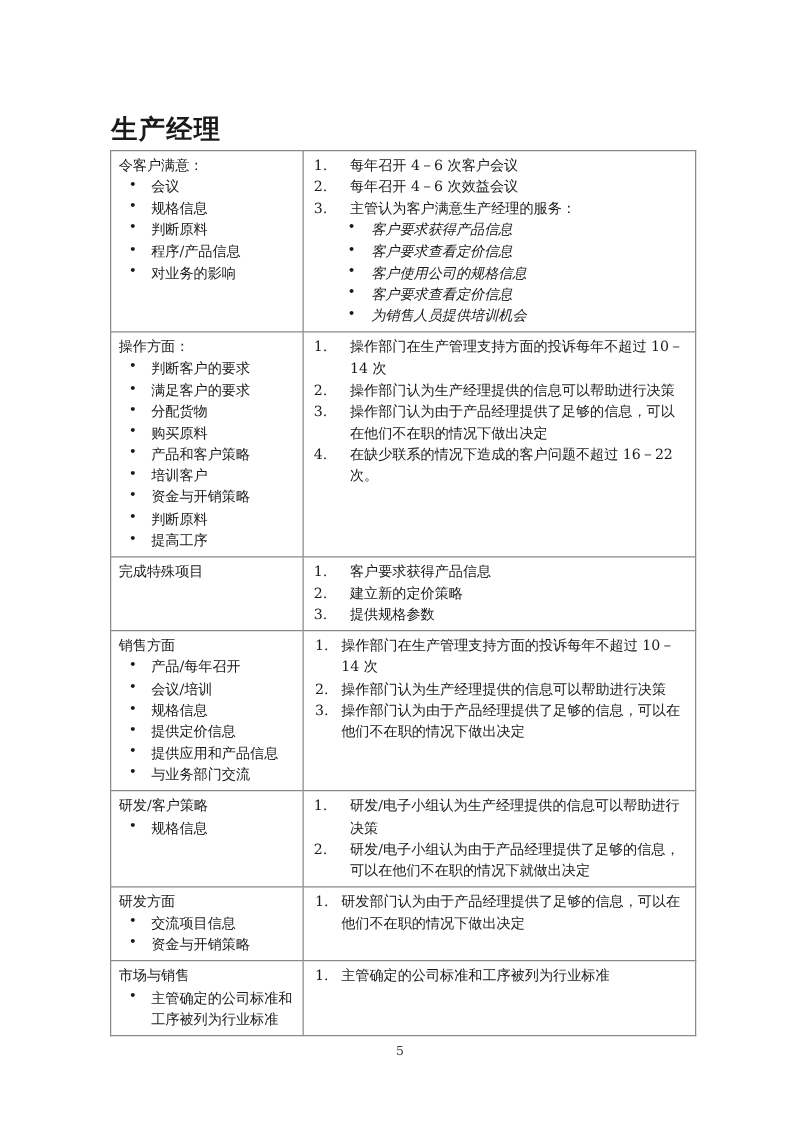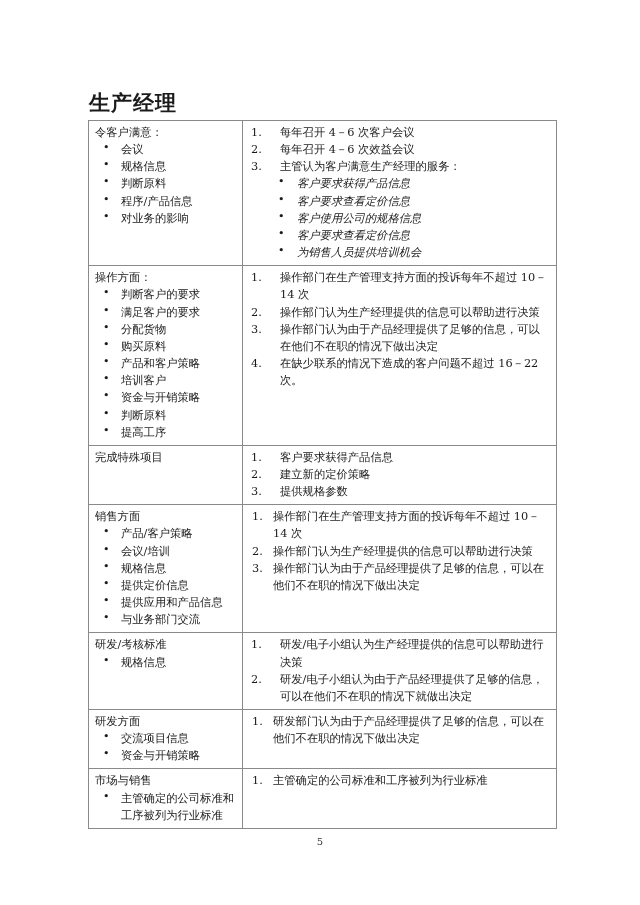--- a/index.html
+++ b/index.html
@@ -199,40 +199,40 @@
             <li>建立新的定价策略</li>
             <li>提供规格参数</li>
           </ol>
         </td>
       </tr>
 
       <tr>
         <td class="col-a">
           <div class="cell-head">销售方面</div>
           <ul class="bul">
-            <li>产品/客户策略</li>
+            <li>产品/每年召开</li>
             <li>会议/培训</li>
             <li>规格信息</li>
             <li>提供定价信息</li>
             <li>提供应用和产品信息</li>
             <li>与业务部门交流</li>
           </ul>
         </td>
         <td class="col-b">
           <ol class="num tight">
             <li>操作部门在生产管理支持方面的投诉每年不超过 10－14 次</li>
             <li>操作部门认为生产经理提供的信息可以帮助进行决策</li>
             <li>操作部门认为由于产品经理提供了足够的信息，可以在他们不在职的情况下做出决定</li>
           </ol>
         </td>
       </tr>
 
       <tr>
         <td class="col-a">
-          <div class="cell-head">研发/考核标准</div>
+          <div class="cell-head">研发/客户策略</div>
           <ul class="bul">
             <li>规格信息</li>
           </ul>
         </td>
         <td class="col-b">
           <ol class="num">
             <li>研发/电子小组认为生产经理提供的信息可以帮助进行决策</li>
             <li>研发/电子小组认为由于产品经理提供了足够的信息，可以在他们不在职的情况下就做出决定</li>
           </ol>
         </td>

